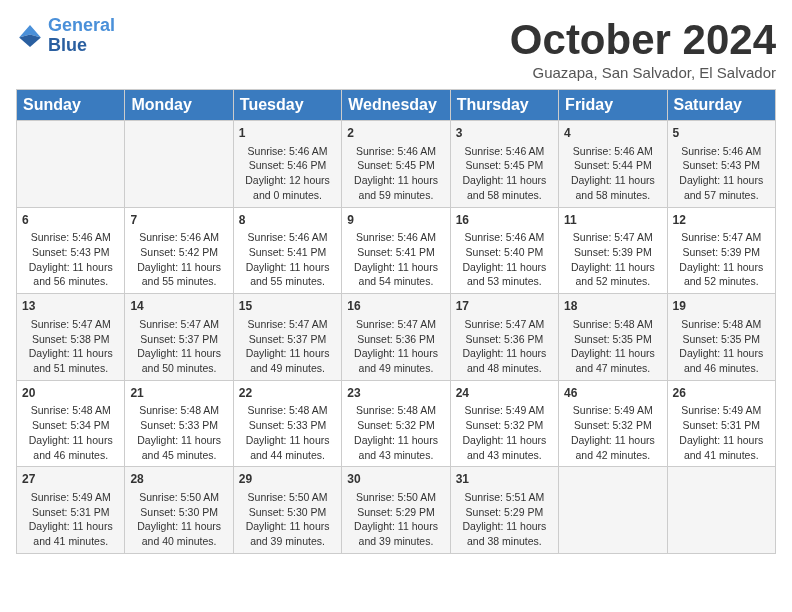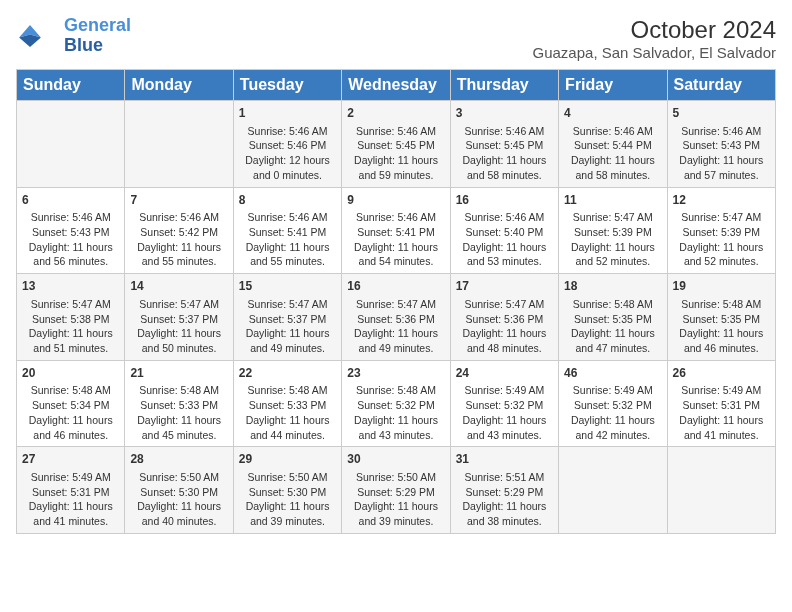--- a/index.html
+++ b/index.html
@@ -12,41 +12,41 @@
     }
     .header {
       display: flex;
       justify-content: space-between;
       align-items: flex-start;
       margin-bottom: 8px;
     }
     .logo {
       display: flex;
       align-items: center;
-      gap: 20px;
+      gap: 4px;
     }
     .logo-text {
       font-size: 18px;
       font-weight: bold;
       color: #333;
       line-height: 1.1;
     }
     .logo-text span {
       color: #4a90d9;
     }
     .logo-icon {
       width: 28px;
       height: 28px;
     }
     .title-block {
       text-align: right;
     }
     .month-title {
-      font-size: 24px;
-      font-weight: normal;
+      font-size: 42px;
+      font-weight: bold;
       color: #333;
     }
     .subtitle {
       font-size: 15px;
       color: #555;
     }
     table {
       width: 100%;
       border-collapse: collapse;
       font-size: 11px;

